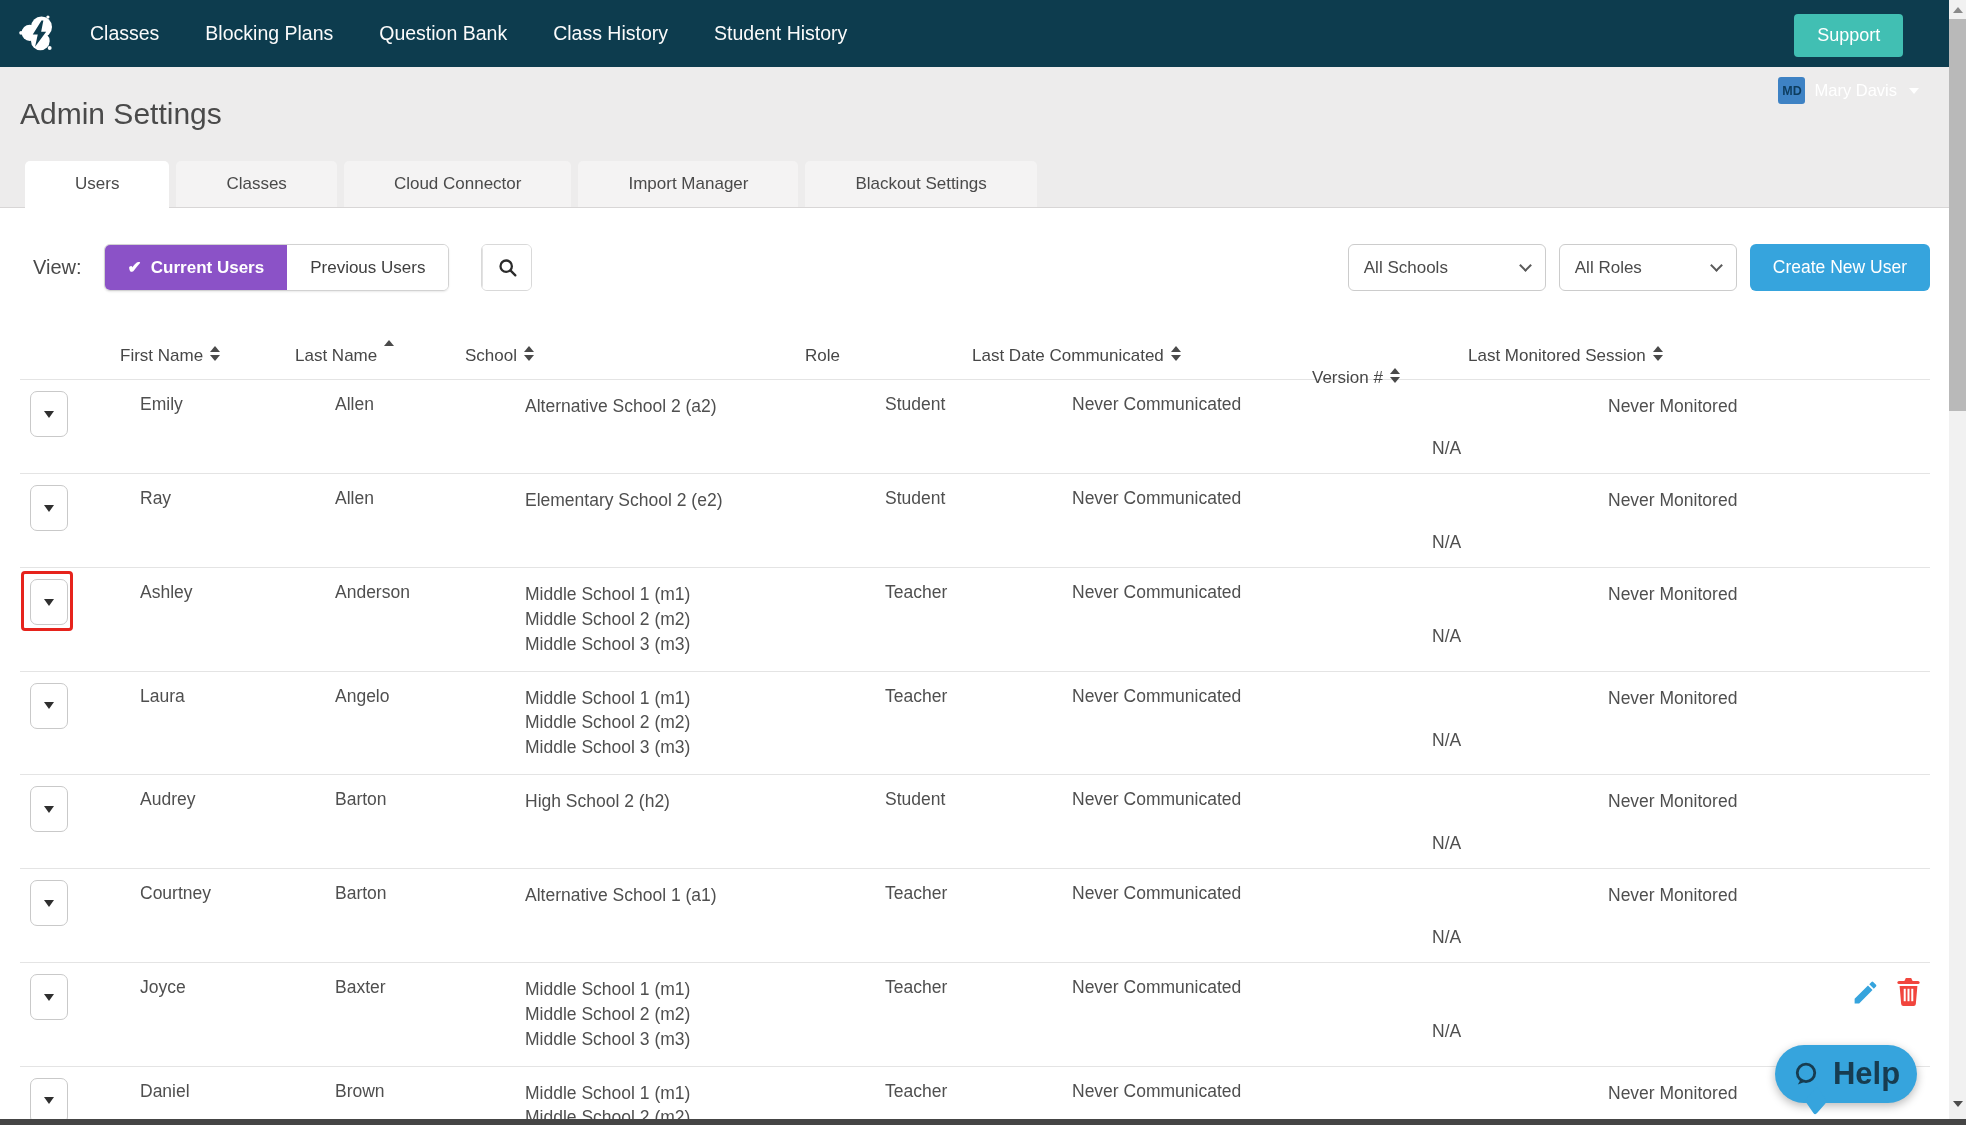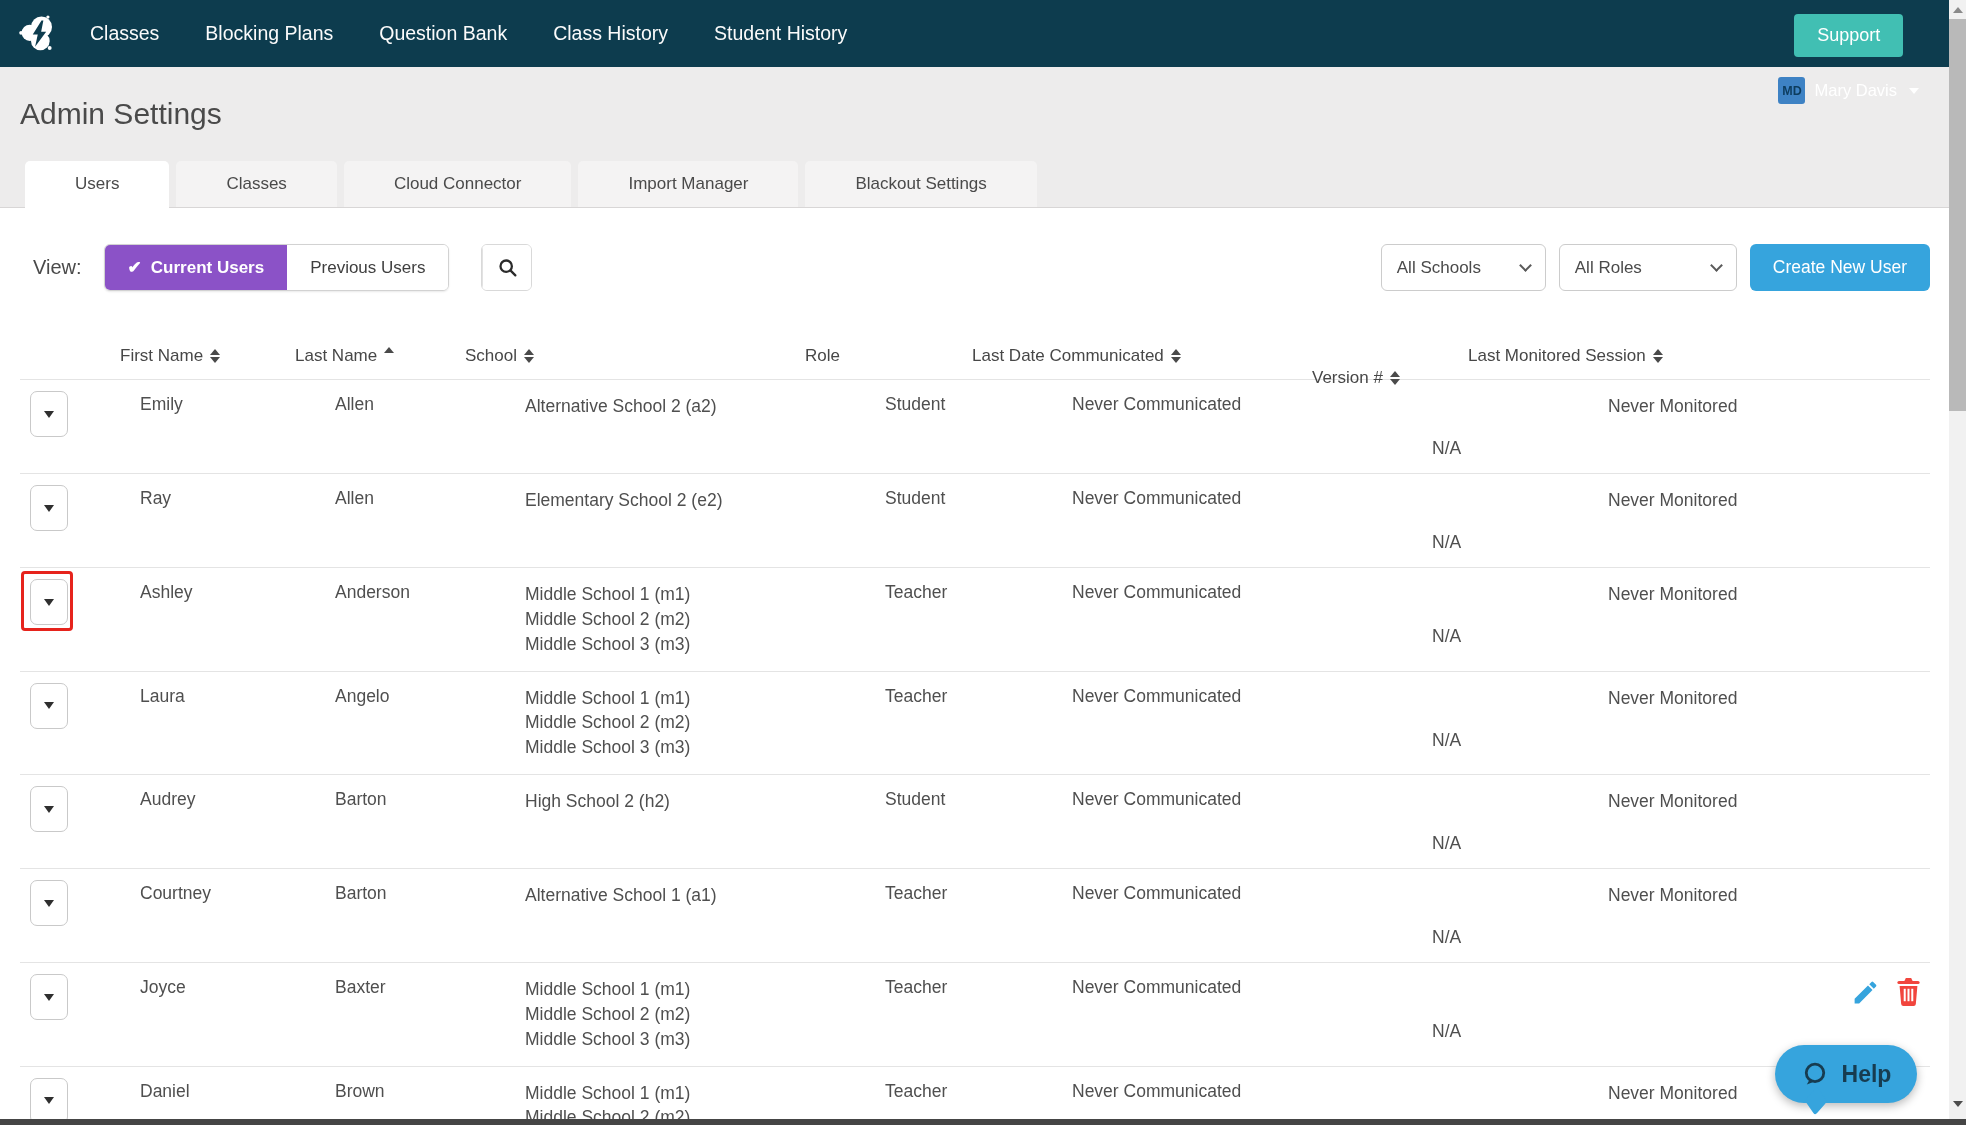--- a/index.html
+++ b/index.html
@@ -42,35 +42,35 @@
   .searchbox { display:flex; margin-left:32px; border:1px solid #d9d9d9; border-radius:6px;
                overflow:hidden; height:47px; background:#fff; }
   .searchbox input { border:none; outline:none; padding:0 17px; width:258px; font-size:17px;
                      color:#555; font-family:inherit; background:#fff; }
   .searchbox input::placeholder { color:#9a9a9a; }
   .search-btn { width:49px; border:none; border-left:1px solid #e2e2e2; background:#fff;
                 cursor:pointer; display:flex; align-items:center; justify-content:center; }
   .toolbar-right { margin-left:auto; display:flex; align-items:center; gap:13px; }
   .select { height:47px; border:1px solid #ccc; border-radius:6px; background:#fff;
             display:flex; align-items:center; padding:0 15px; font-size:17px; color:#4a4a4a; cursor:pointer; }
-  .select.schools { width:165px; } .select.roles { width:178px; }
+  .select.schools { width:198px; } .select.roles { width:178px; }
   .chev { width:9px; height:9px; border-right:2px solid #5a5a5a; border-bottom:2px solid #5a5a5a;
           transform:rotate(45deg); margin-left:auto; margin-top:-5px; }
   .create-btn { height:47px; background:#36a4dd; color:#fff; border:none; border-radius:6px;
                 font-size:17.5px; padding:0 23px; cursor:pointer; font-family:inherit; }
 
   
   .thead { display:flex; margin-top:42px; height:46px; align-items:center;
            font-size:17px; color:#474747; font-weight:500; }
   .cell { flex-shrink:0; }
   .c-handle { width:100px; } .c-first { width:175px; } .c-last { width:170px; }
   .c-school { width:340px; } .c-role { width:167px; } .c-comm { width:340px; }
   .c-ver { width:156px;margin-top:44px; } .c-sess { width:377px; }
   .c-act { flex:1 1 auto; display:flex; justify-content:flex-end; gap:15px; padding-right:8px; }
-  .hcell { display:flex; align-items:center; cursor:pointer; }
+  .hcell { display:flex; cursor:pointer; }
   .sort { display:inline-flex; flex-direction:column; gap:2.5px; margin-left:7px; }
   .tri-up { width:0; height:0; border-left:5px solid transparent; border-right:5px solid transparent;
             border-bottom:6px solid #4a4a4a; }
   .tri-down { width:0; height:0; border-left:5px solid transparent; border-right:5px solid transparent;
               border-top:6px solid #4a4a4a; }
   .sort.asc { transform:translateY(-6px); }
 
   .trow { display:flex; border-top:1px solid #e4e4e4; padding:14px 0; min-height:76px;
           font-size:17.5px; color:#4f4f4f; align-items:flex-start;gap:20px; }
   .trow .c-school div, .trow .c-sess div { line-height:1.42; }
@@ -79,21 +79,21 @@
         display:flex; align-items:center; justify-content:center; cursor:pointer; margin-top:-3px; }
   .dd-caret { width:0; height:0; border-left:5.5px solid transparent; border-right:5.5px solid transparent;
               border-top:7px solid #2f2f2f; }
   .hl-box { position:absolute; left:-9px; top:-11px; width:52px; height:60px;
             border:3.5px solid #e6231c; border-radius:4px; pointer-events:none; }
   .icon-btn { border:none; background:none; padding:0; cursor:pointer; line-height:0; }
 
   
   .help-btn { position:fixed; right:49px; bottom:22px; width:142px; height:58px; background:#36a4dd;
               border:none; border-radius:29px; display:flex; align-items:center; justify-content:center;
-              gap:13px; color:#173c50; font-size:23px; font-weight:bold; cursor:pointer;
+              gap:13px; color:#173c50; font-size:31px; font-weight:bold; cursor:pointer;
               box-shadow:0 3px 10px rgba(0,0,0,.28); z-index:20; font-family:inherit; }
   .help-btn::after { content:""; position:absolute; left:32px; bottom:-7px; width:18px; height:18px;
                      background:#36a4dd; transform:rotate(55deg) skew(14deg); border-radius:3px; }
 
   
   .vscroll { position:fixed; top:0; right:0; width:17px; height:1119px; background:#f1f1f1; z-index:30; }
   .vs-up { height:19px; display:flex; align-items:center; justify-content:center; cursor:pointer; }
   .vs-up i { width:0; height:0; border-left:5px solid transparent; border-right:5px solid transparent;
              border-bottom:6px solid #8a8a8a; }
   .vs-thumb { position:absolute; top:19px; left:0; width:17px; height:392px; background:#b9b9b9; cursor:pointer; }

